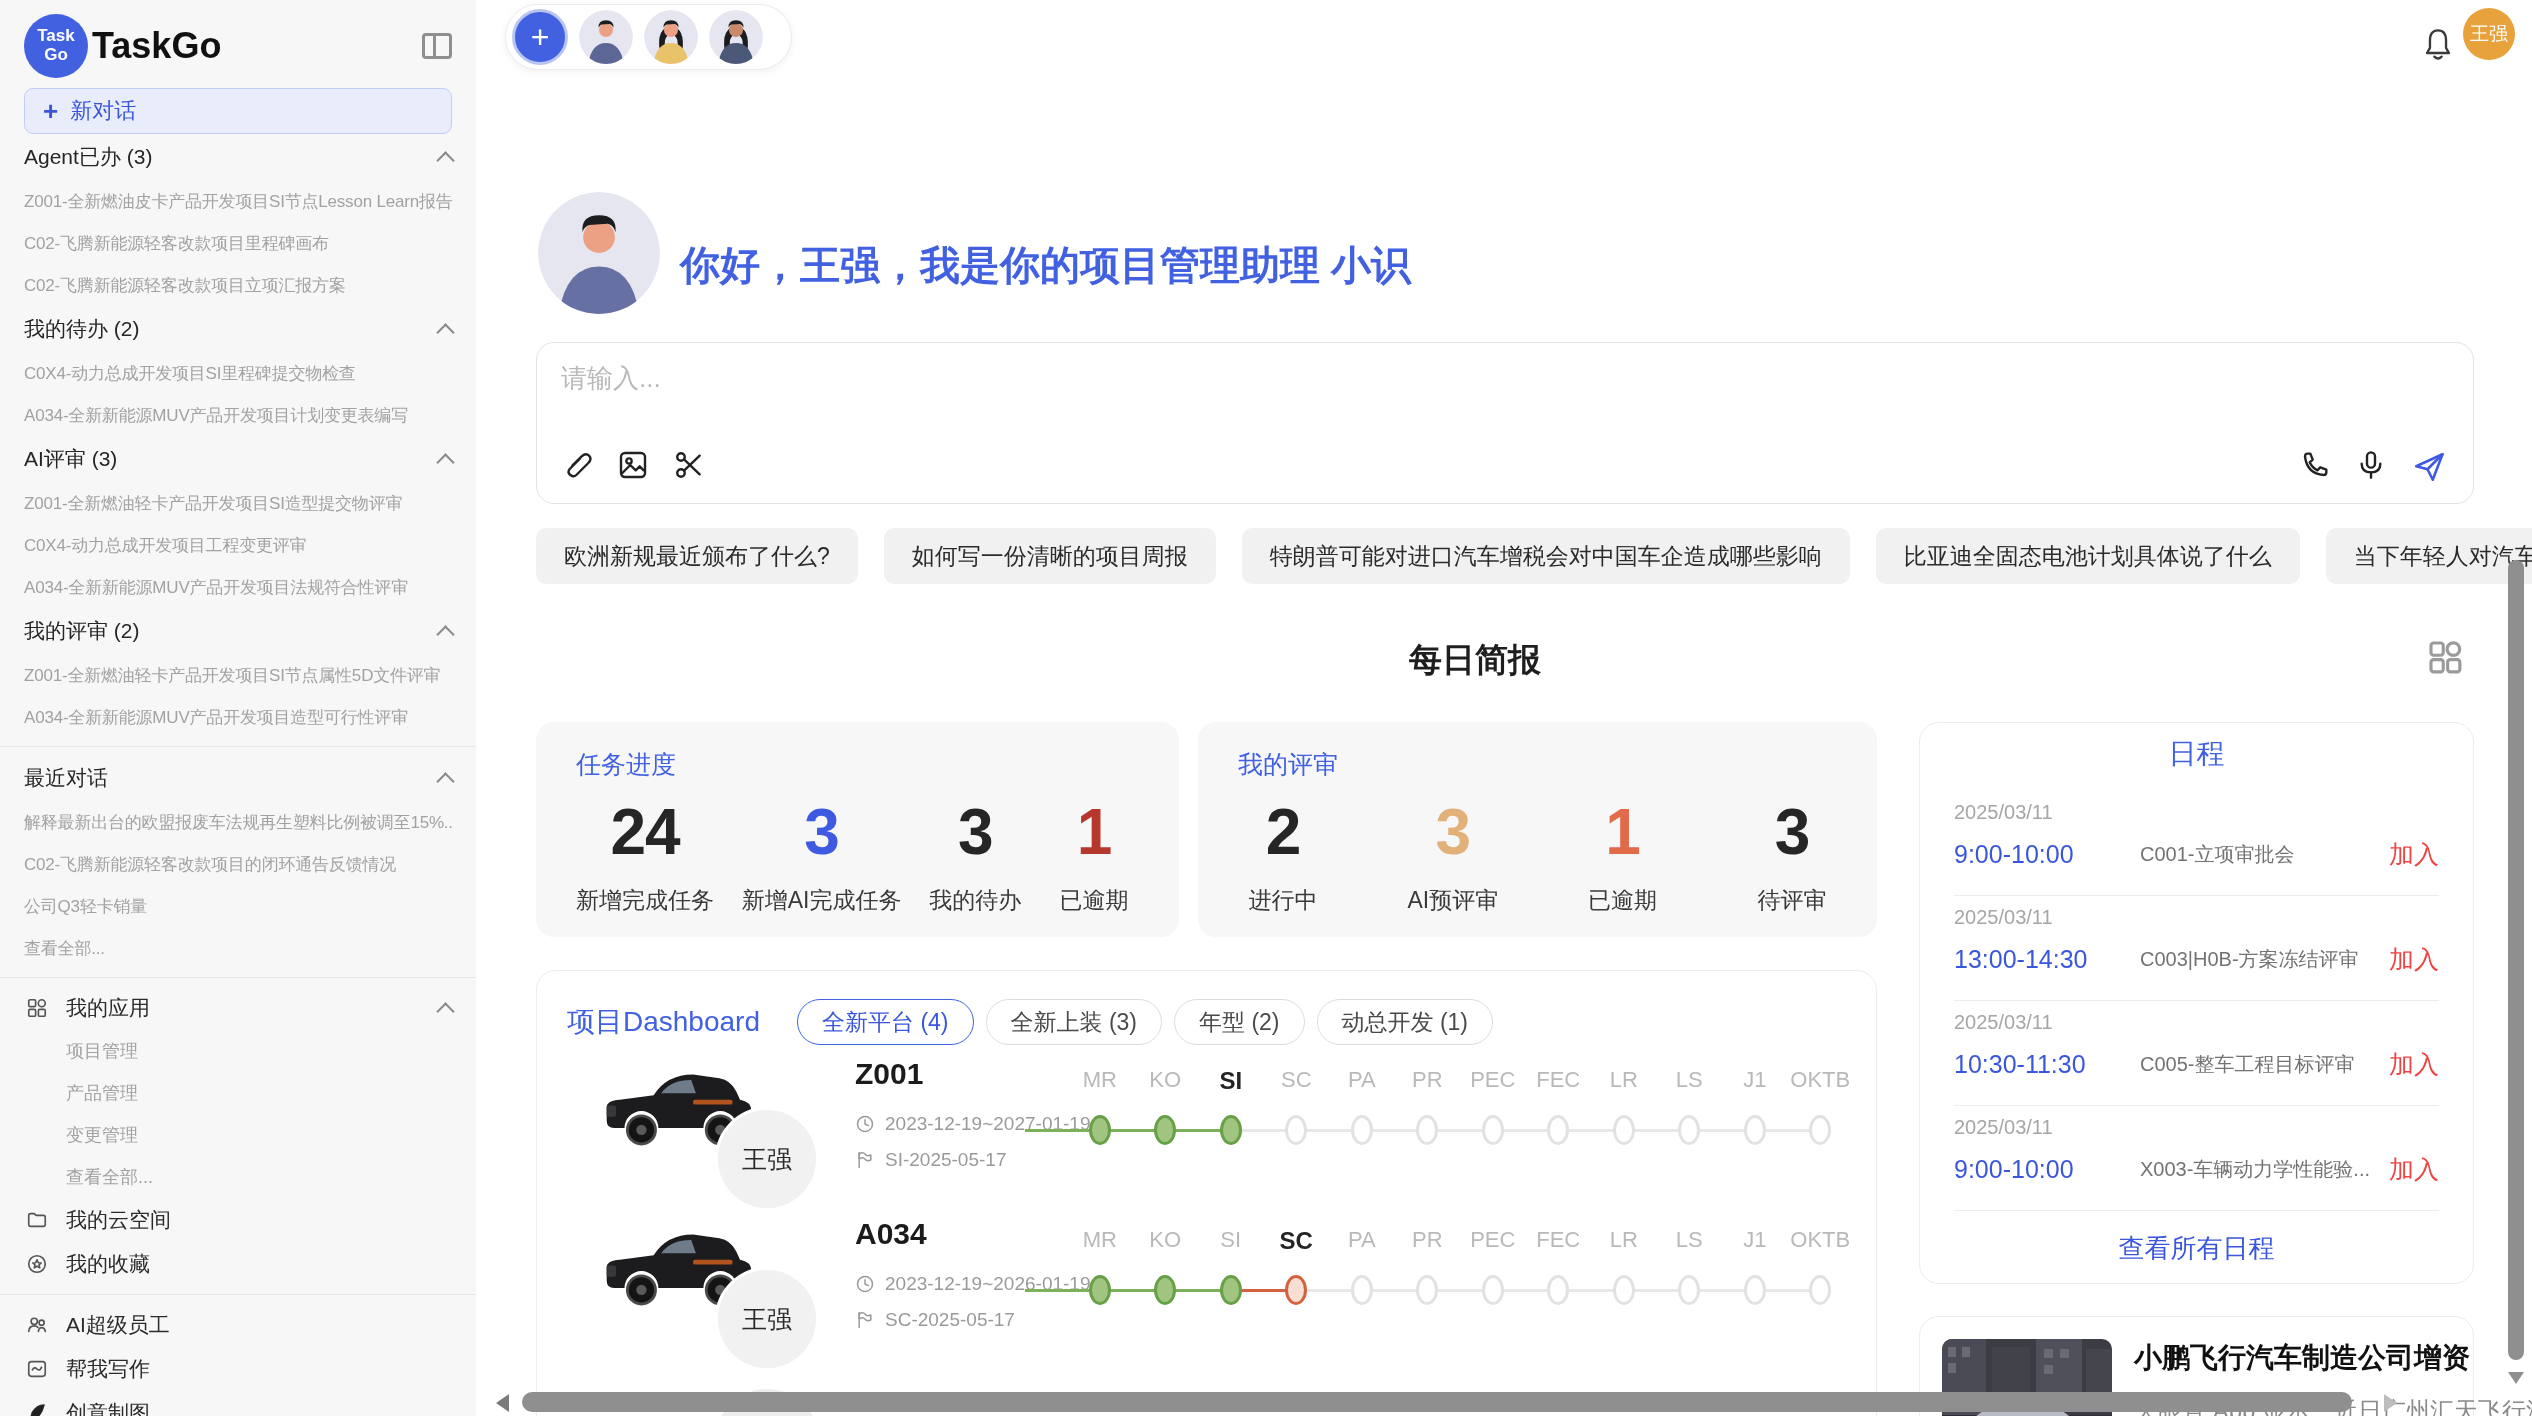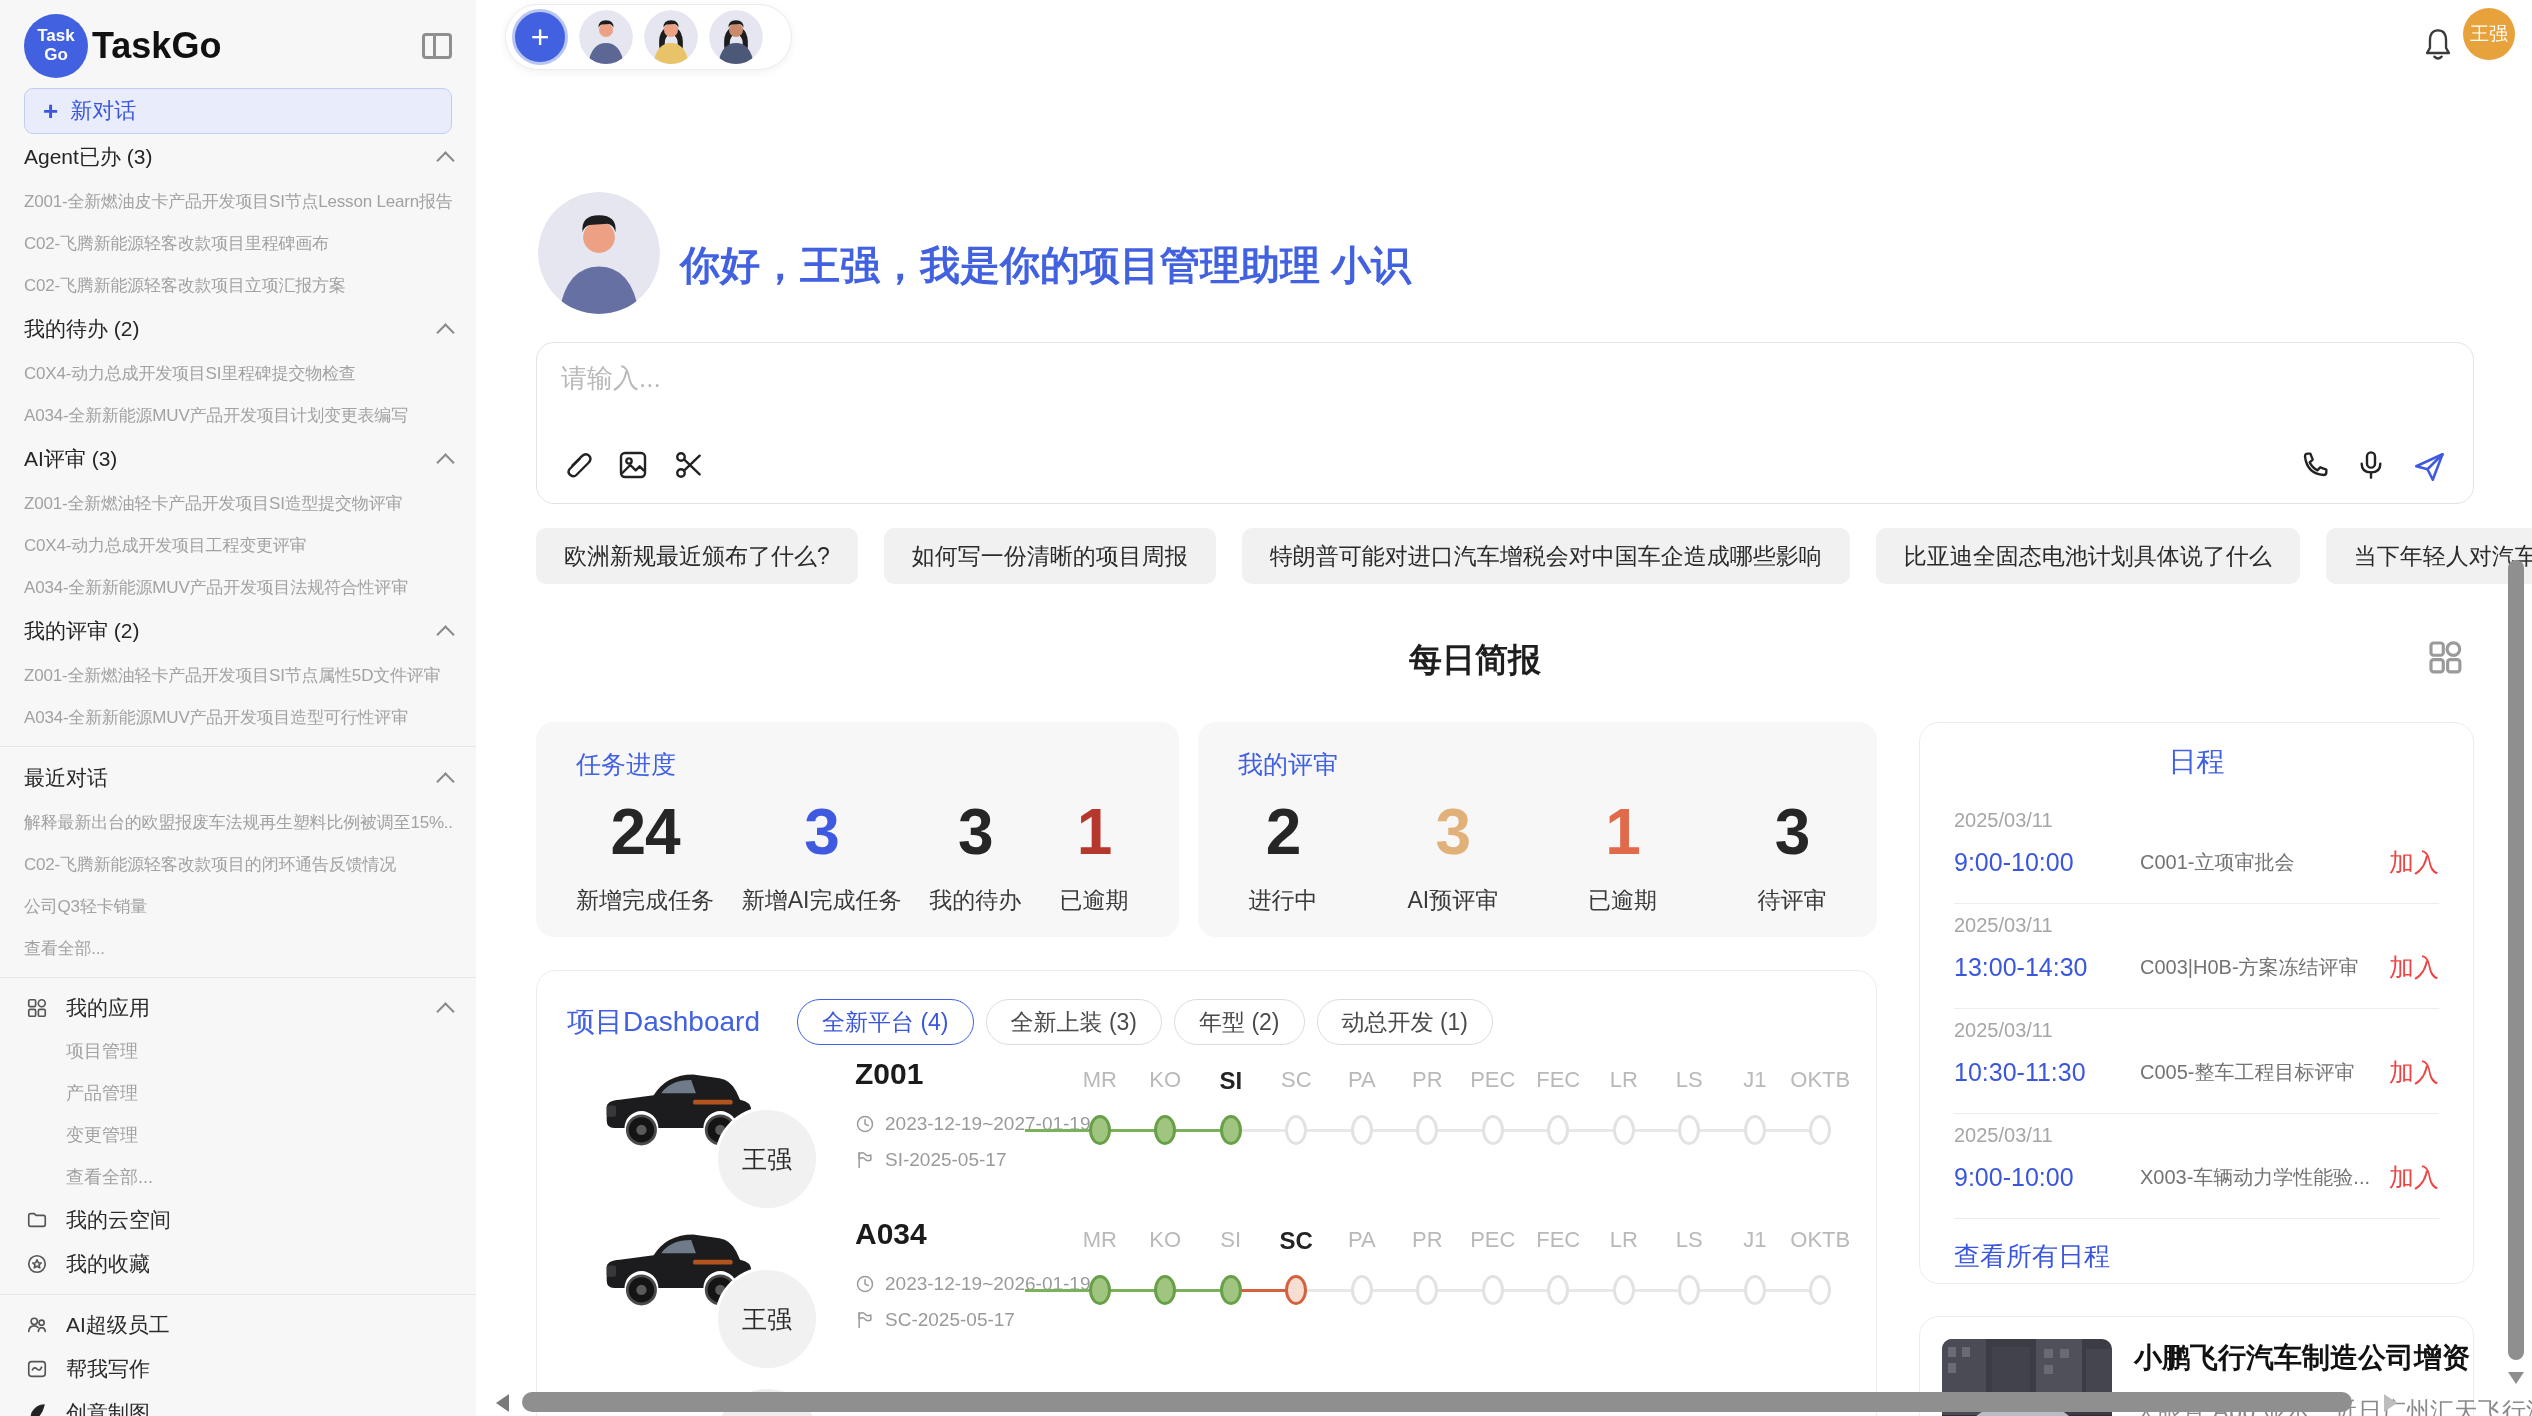--- a/index.html
+++ b/index.html
@@ -82,30 +82,30 @@
   .tl-labels div{width:65.5px;text-align:center;font-size:22px;color:#b9b9b9}
   .tl-labels div.cur{color:#242424;font-weight:bold;font-size:24px}
   .tl-track{position:relative;height:44px;margin-top:14px}
   .seg{position:absolute;top:20px;height:3px}
   .dot{position:absolute;top:6px;width:22px;height:30px;border-radius:50%;background:#fff;border:3px solid #e2e2e2}
   .dot.done{background:#9fc580;border-color:#67a046}
   .dot.over{background:#f6ded2;border-color:#d4623f}
   #row-stub{position:absolute;left:178px;top:418px;width:104px;height:104px;border-radius:50%;background:#ededee}
 
   
-  #sched-card{left:1443px;top:722px;width:555px;height:562px;border:1.5px solid #ececec;border-radius:20px;padding:20px 34px}
+  #sched-card{left:1443px;top:722px;width:555px;height:562px;border:1.5px solid #ececec;border-radius:20px;padding:12px 34px}
   #sched-title{text-align:center;font-size:28px;color:#4161e1;margin-bottom:18px}
   .sc-item{padding:10px 0 2px 0;border-bottom:1px solid #ededed}
   .sc-item:last-of-type{border-bottom:1px solid #ededed}
   .sc-date{font-size:20px;color:#a6a6a6}
   .sc-main{display:flex;align-items:center;margin:14px 0 22px 0}
   .sc-time{width:186px;font-size:25px;color:#3a56dd}
   .sc-name{flex:1;font-size:20px;color:#737373;white-space:nowrap;overflow:hidden;text-overflow:ellipsis}
   .sc-join{font-size:25px;color:#ef4444;cursor:pointer;margin-left:12px}
-  #sched-viewall{font-size:26px;color:#3a56dd;margin-top:20px;cursor:pointer}
+  #sched-viewall{text-align:center;font-size:26px;color:#3a56dd;margin-top:20px;cursor:pointer}
 
   
   #news-card{left:1443px;top:1316px;width:555px;height:170px;border:1.5px solid #ececec;border-radius:20px;padding:22px;display:flex;gap:22px}
   #news-img{width:170px;height:102px;border-radius:10px;overflow:hidden;flex:none}
   #news-title{font-size:28px;font-weight:bold;color:#111;margin-bottom:18px;white-space:nowrap}
   #news-snippet{font-size:24px;color:#8a8a8a;white-space:nowrap}
 
   
   #hscroll{left:46px;top:1392px;width:1830px;height:20px;background:#8f8f8f;border-radius:10px}
   #hs-left{left:20px;top:1394px;width:0;height:0;border-top:9px solid transparent;border-bottom:9px solid transparent;border-right:13px solid #7a7a7a}

